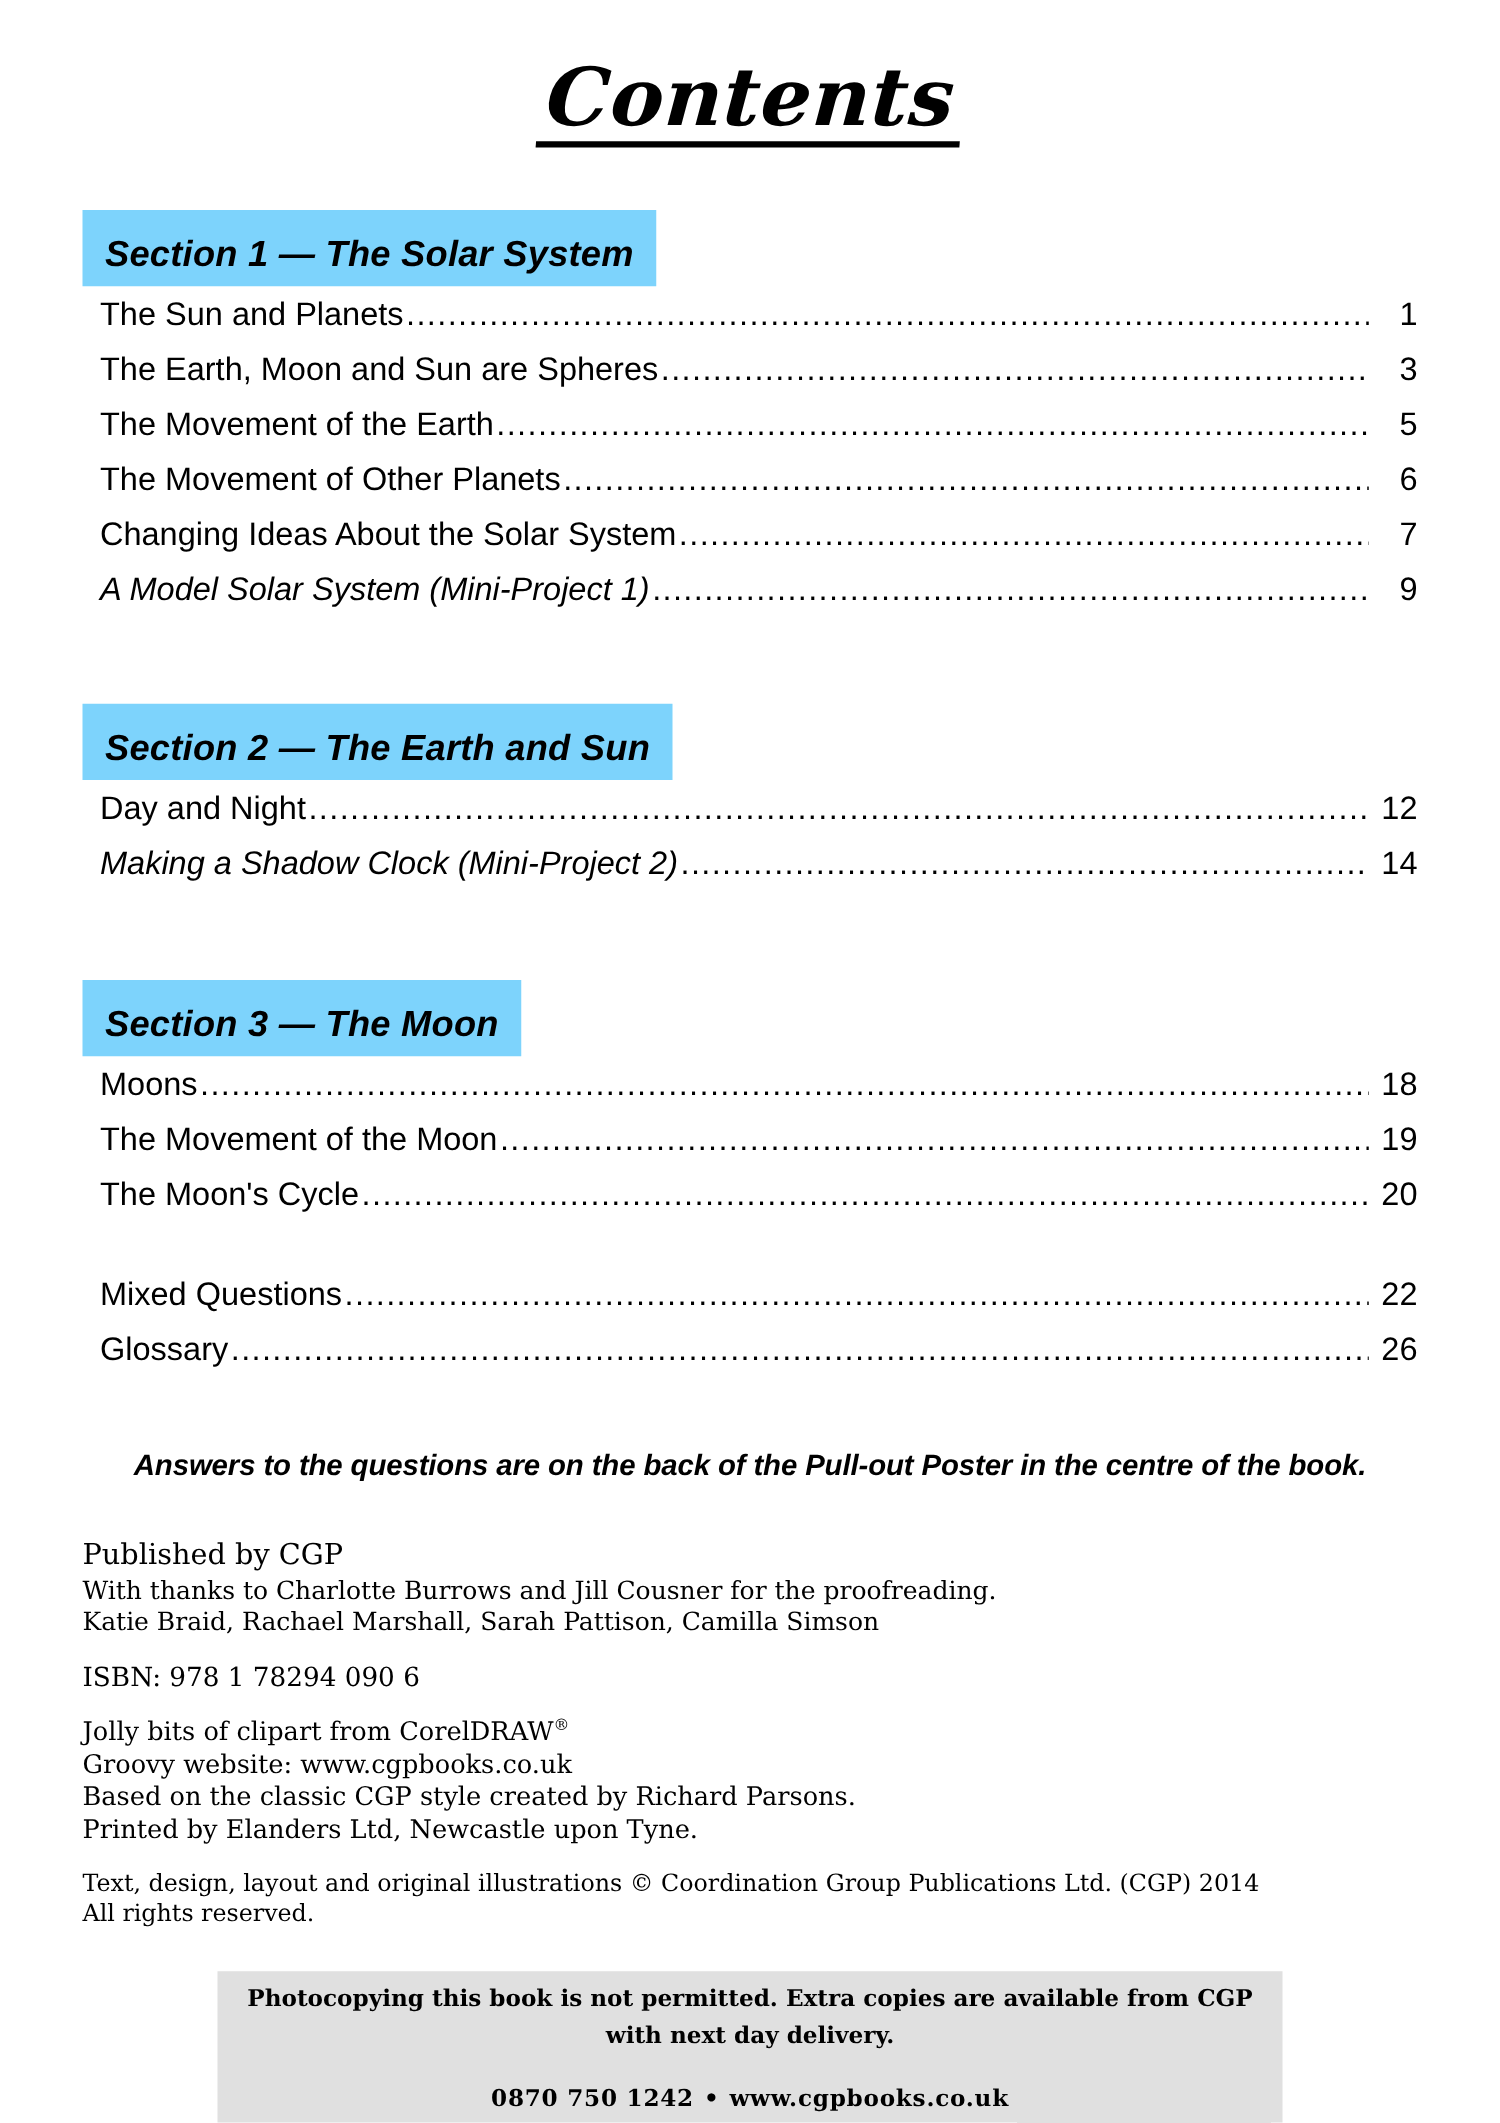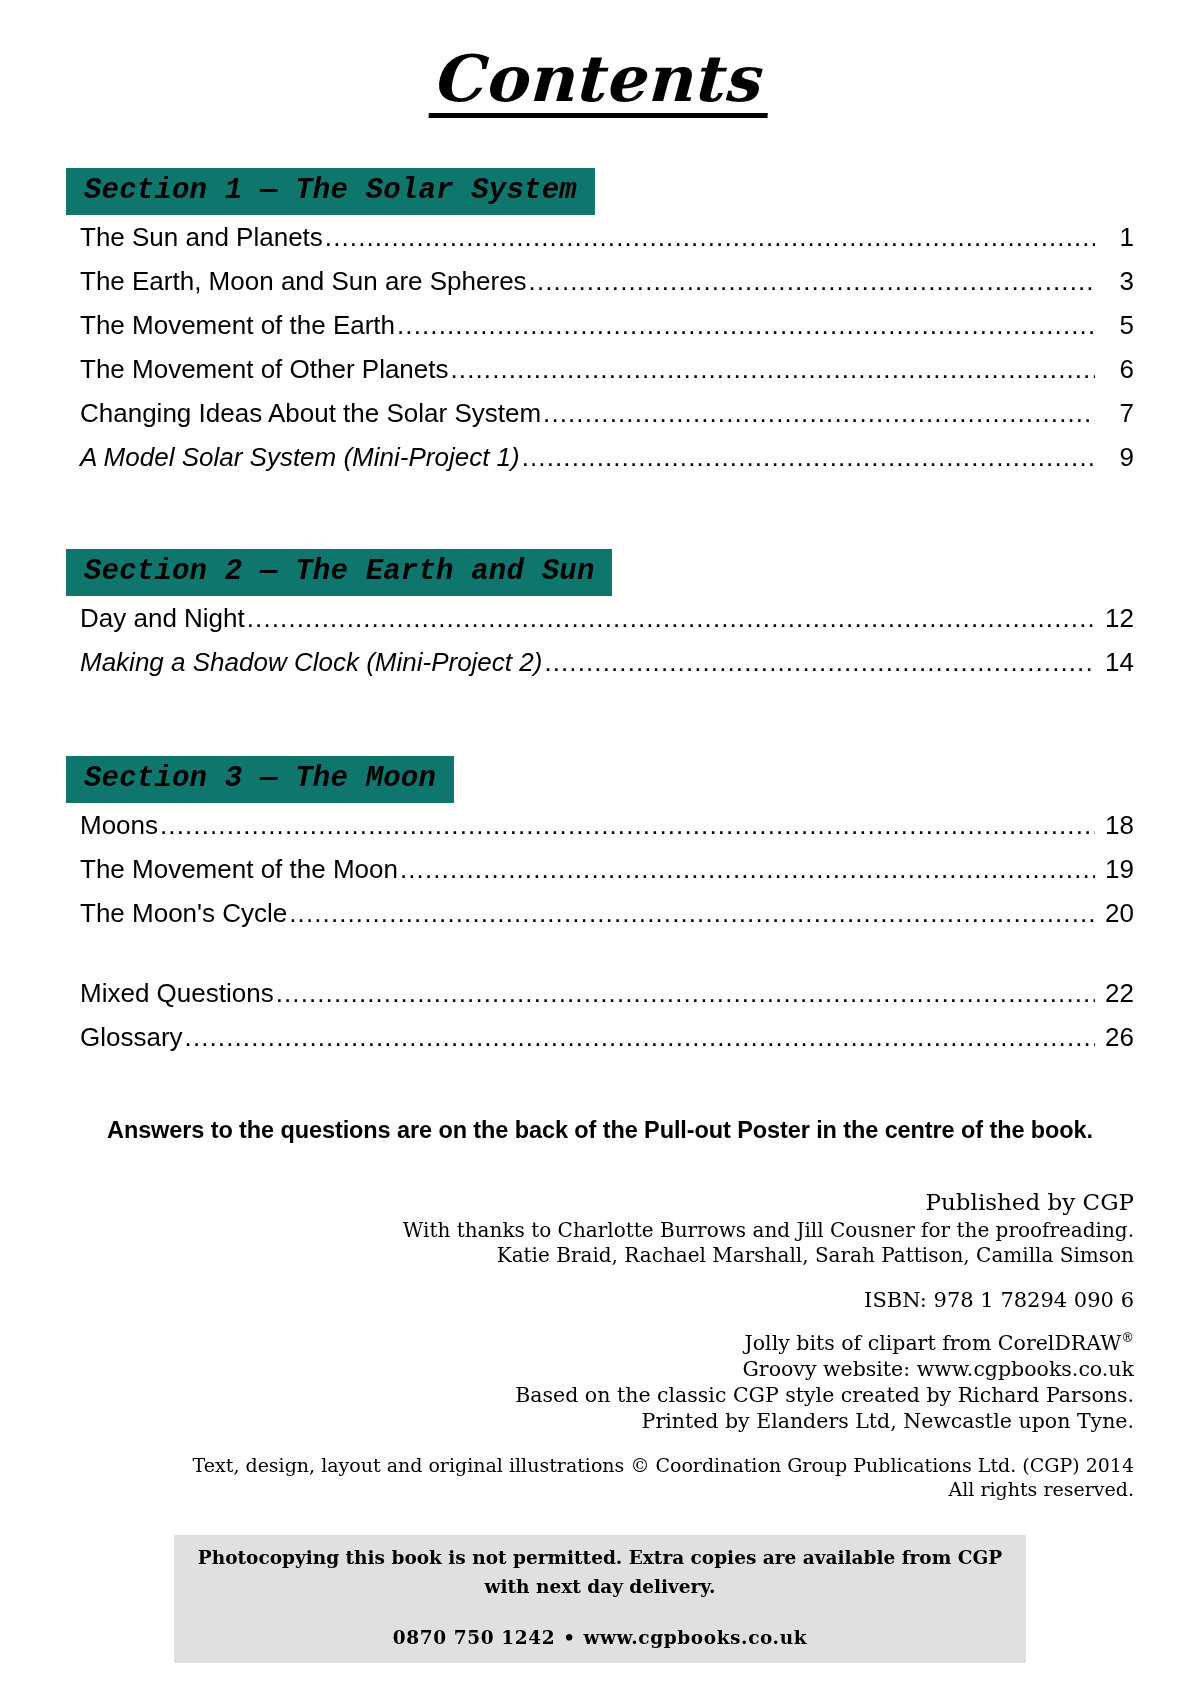--- a/index.html
+++ b/index.html
@@ -41,27 +41,27 @@
     line-height: 1.02;
     letter-spacing: 0.5px;
     border-bottom: 5px solid #000;
     padding: 0 6px 2px 6px;
     transform: skewX(-4deg);
   }
 
   
   .section-head {
     display: inline-block;
-    background: #0f766e;
-    font-family: Liberation Mono, monospace;
+    background: #7dd3fc;
+    font-family: Liberation Sans, sans-serif;
     font-style: italic;
     font-weight: bold;
     font-size: 29px;
     line-height: 1.0;
-    padding: 8px 18px 10px 18px;
+    padding: 22px 18px 10px 18px;
     white-space: nowrap;
     letter-spacing: 0.2px;
   }
   .sec-block { margin-top: 0; }
   .sec-1 { margin-top: 50px; }
   .sec-2 { margin-top: 70px; }
   .sec-3 { margin-top: 72px; }
 
   
   .toc-list {
@@ -111,25 +111,26 @@
   .gap-extra { height: 36px; }
 
   
   .answers-note {
     text-align: center;
     font-family: "Liberation Sans", sans-serif;
     font-weight: bold;
     font-size: 23.5px;
     margin-top: 58px;
     letter-spacing: -0.1px;
+    font-style: italic;
   }
 
   
   .pub-block {
-    text-align: right;
+    text-align: left;
     font-family: "DejaVu Serif", "Liberation Serif", serif;
     margin-top: 44px;
     line-height: 1.28;
   }
   .pub-line-lg { font-size: 23px; }
   .pub-contrib-label {
     font-size: 19px;
     font-style: italic;
     margin-top: 4px;
   }

